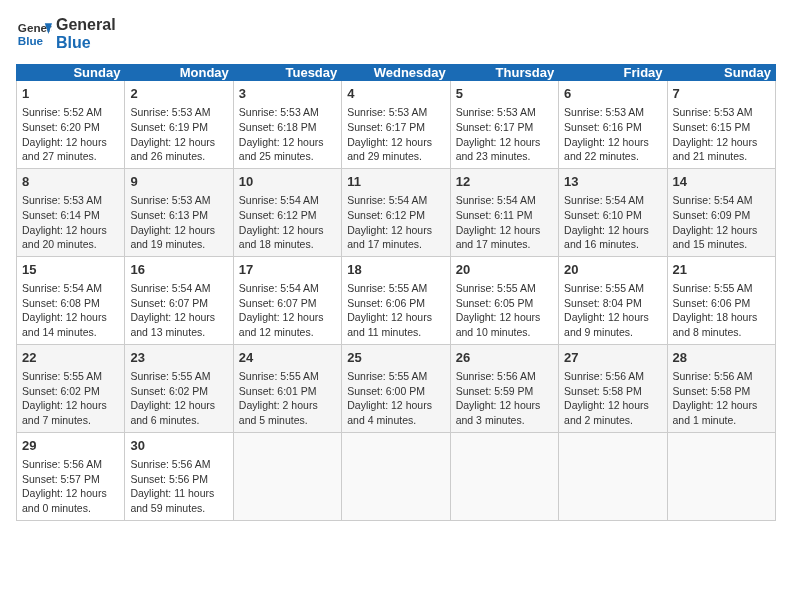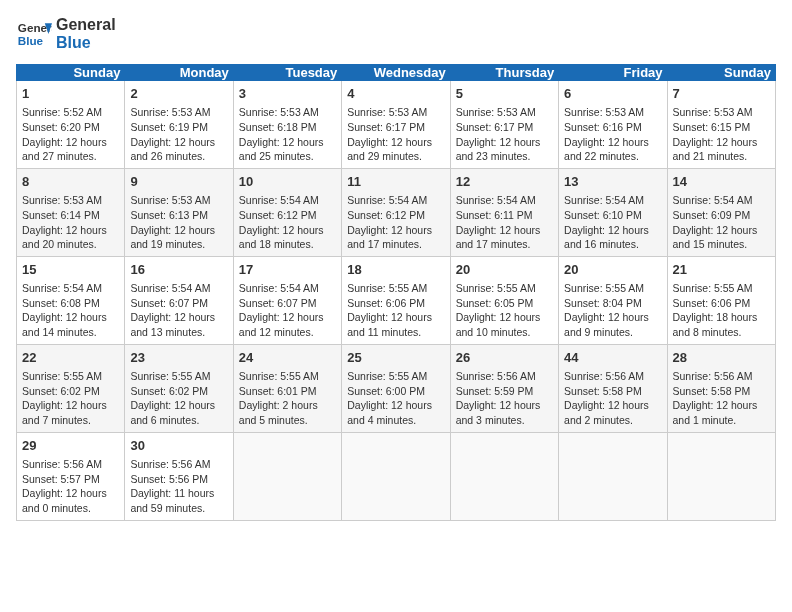--- a/index.html
+++ b/index.html
@@ -269,21 +269,21 @@
         <span>Sunset: 6:00 PM</span><br>
         <span>Daylight: 12 hours and 4 minutes.</span>
       </td>
         <td>
         <span class="day-num">26</span>
         <span>Sunrise: 5:56 AM</span><br>
         <span>Sunset: 5:59 PM</span><br>
         <span>Daylight: 12 hours and 3 minutes.</span>
       </td>
         <td>
-        <span class="day-num">44</span>
+        <span class="day-num">27</span>
         <span>Sunrise: 5:56 AM</span><br>
         <span>Sunset: 5:58 PM</span><br>
         <span>Daylight: 12 hours and 2 minutes.</span>
       </td>
         <td>
         <span class="day-num">28</span>
         <span>Sunrise: 5:56 AM</span><br>
         <span>Sunset: 5:58 PM</span><br>
         <span>Daylight: 12 hours and 1 minute.</span>
       </td>

